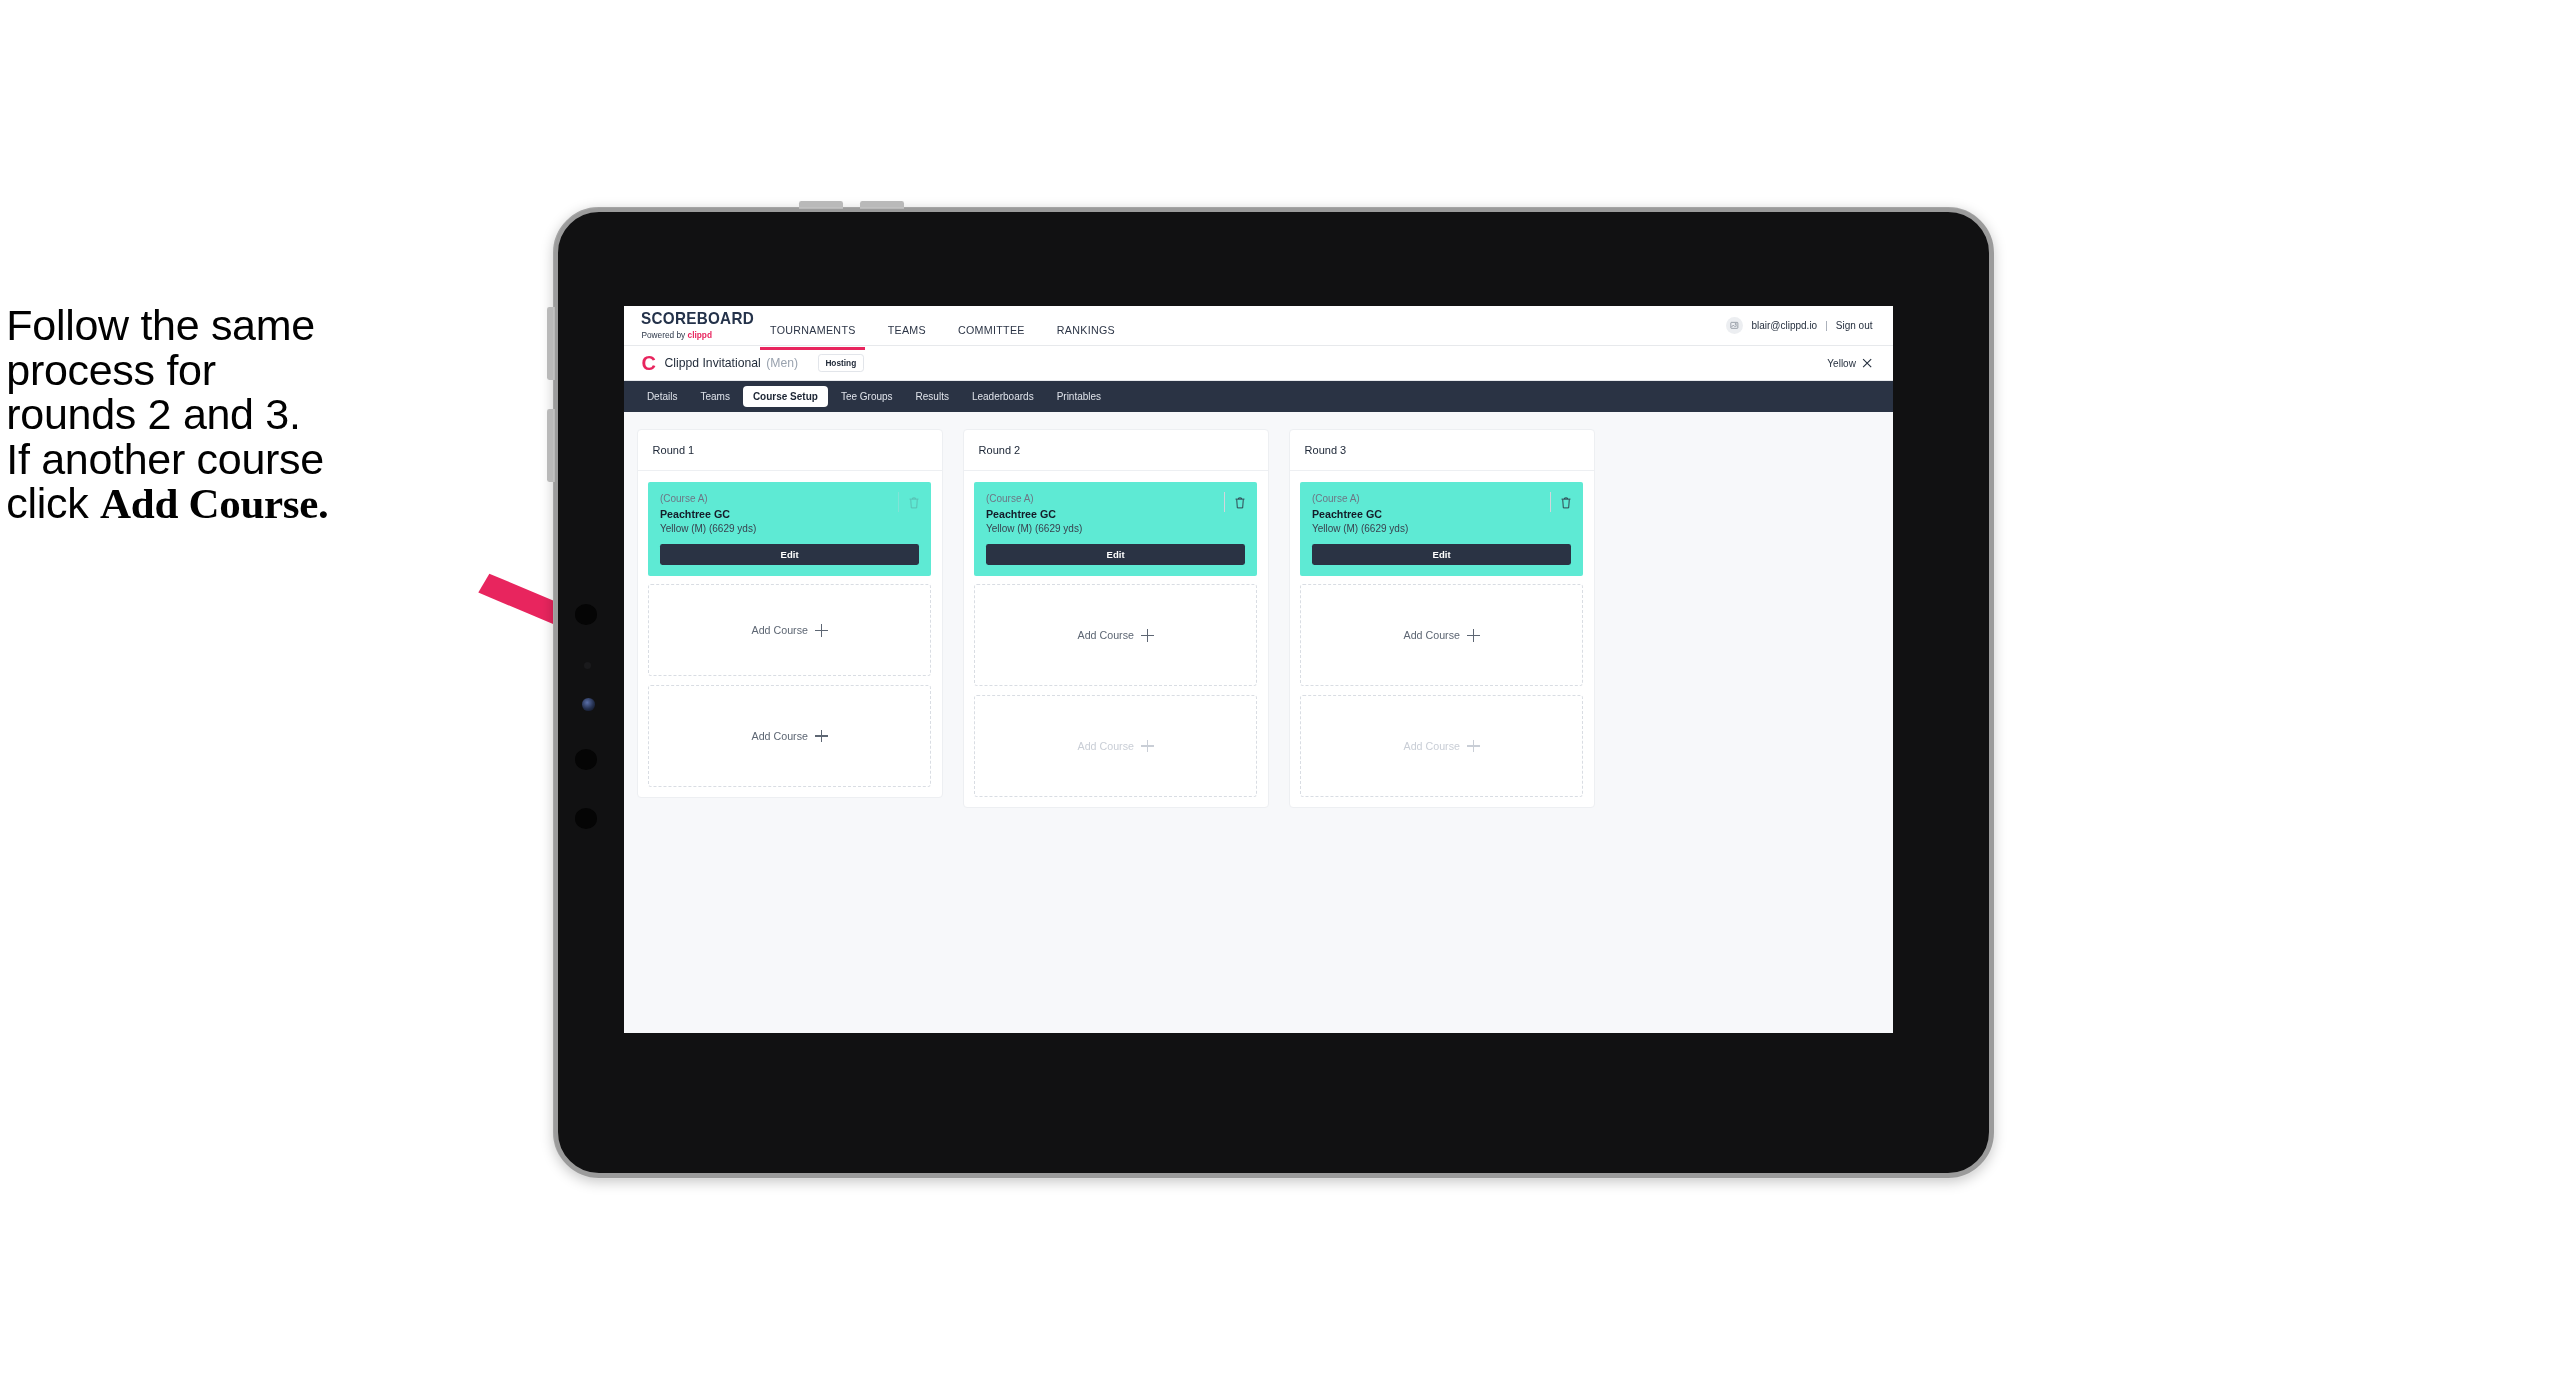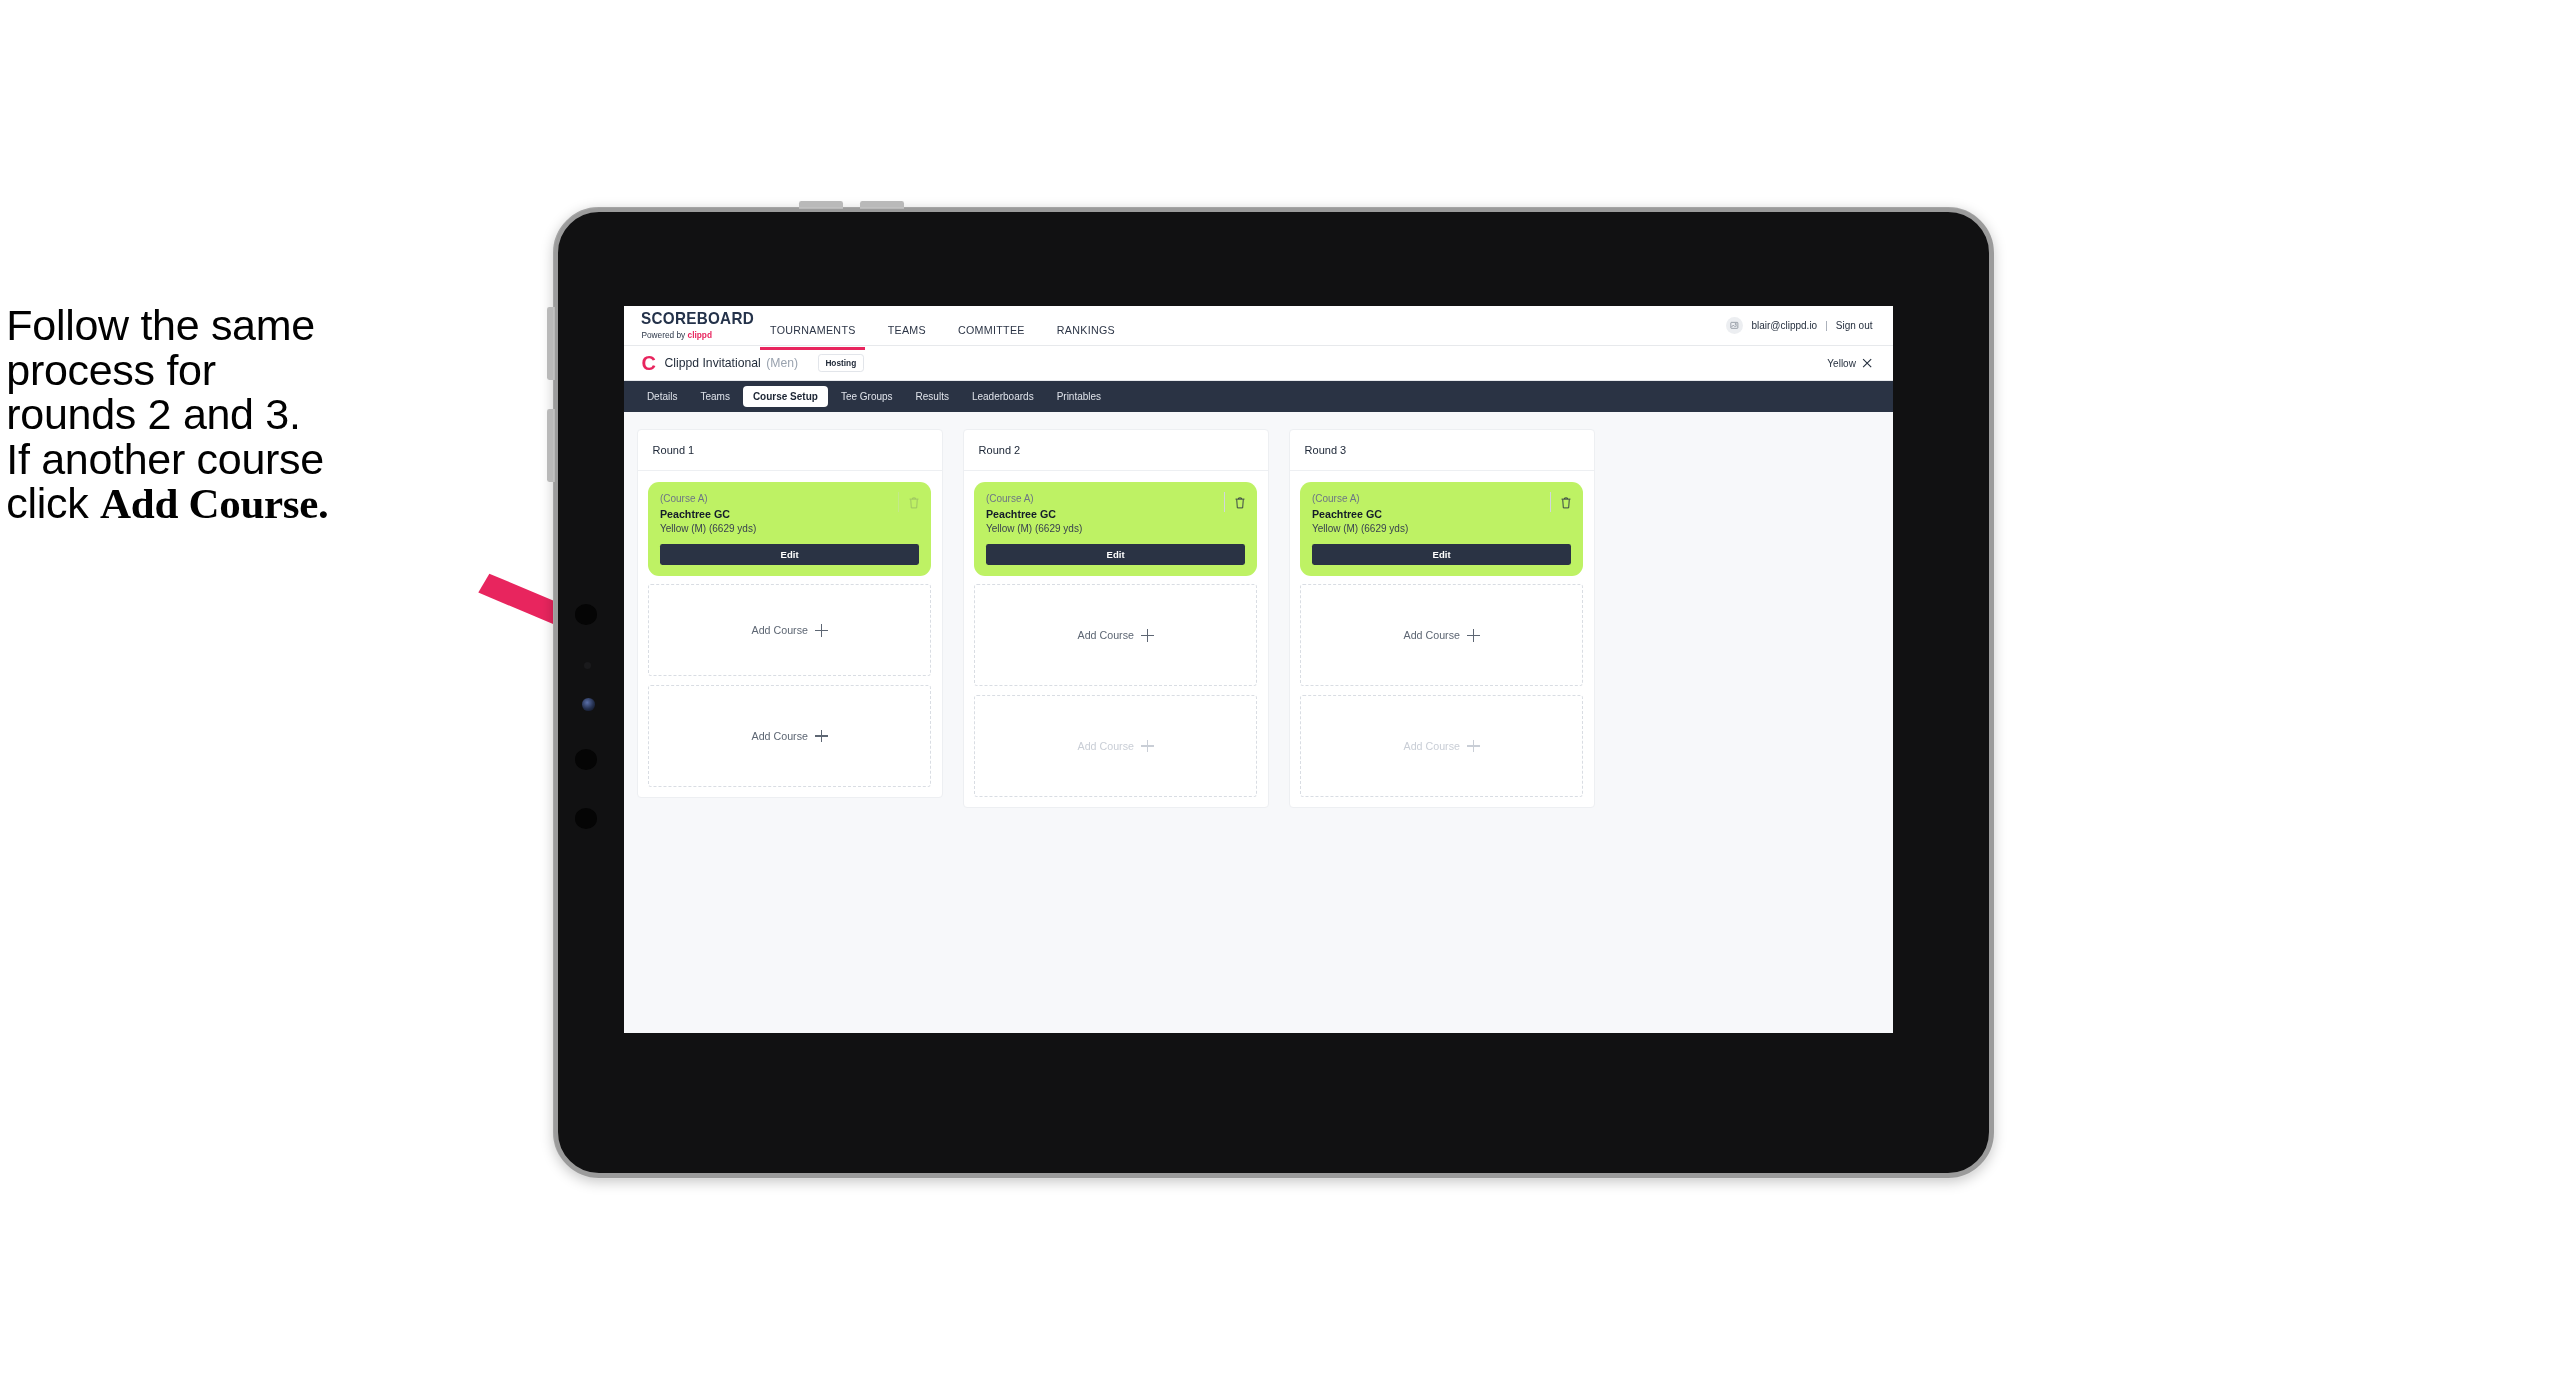--- a/index.html
+++ b/index.html
@@ -114,21 +114,21 @@
   
   .content { padding:17.4px 0 0 12.6px; display:flex; gap:20px; align-items:flex-start; }
 
   .roundcol { width:306px; background:#ffffff; border:0.8px solid #edeff2;
               border-radius:4px; overflow:hidden; }
   .roundhead { height:41px; display:flex; align-items:center; padding:0 15px;
                border-bottom:0.8px solid #edeff2; }
   .roundhead span { font-size:11px; color:#202a3a; font-weight:400; }
   .roundbody { padding:10.3px; display:flex; flex-direction:column; gap:8.7px; }
 
-  .coursecard { background:#bef264; border-radius:11px; padding:11px 12px 10.3px 12px; position:relative; }
+  .coursecard { background:#5eead4; border-radius:2px; padding:11px 12px 10.3px 12px; position:relative; }
   .cc-sub { font-size:10px; color:#6d7685; margin-bottom:4px; }
   .cc-name { font-size:10.7px; color:#141c29; font-weight:700; margin-bottom:3.2px; }
   .cc-tee { font-size:10px; color:#39424f; }
   .cc-tools { position:absolute; right:11px; top:10.3px; display:flex; align-items:center; gap:9.5px; }
   .cc-divider { width:0.8px; height:20.5px; background:#d2d6dc; }
   .trash { width:12px; height:13.4px; }
   .cc-faint .cc-tools { opacity:0.30; }
   .editbtn { margin-top:10.3px; height:21.3px; background:#2a3344; border-radius:2.4px;
              display:flex; align-items:center; justify-content:center;
              color:#ffffff; font-size:9.5px; font-weight:700; }

